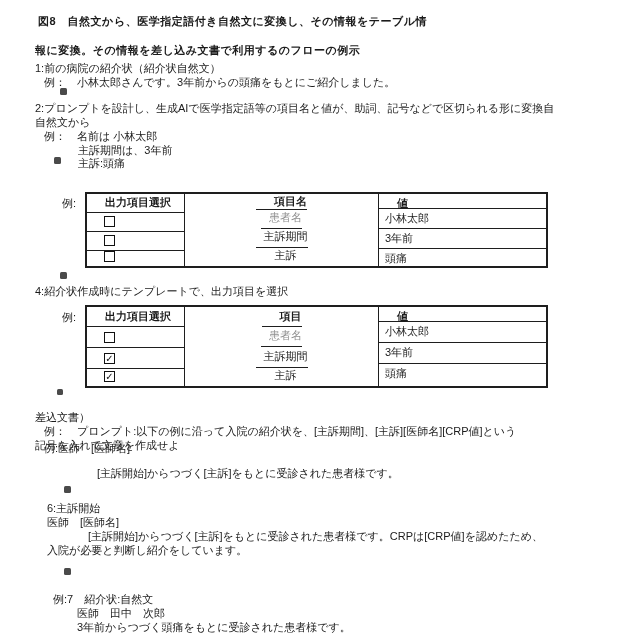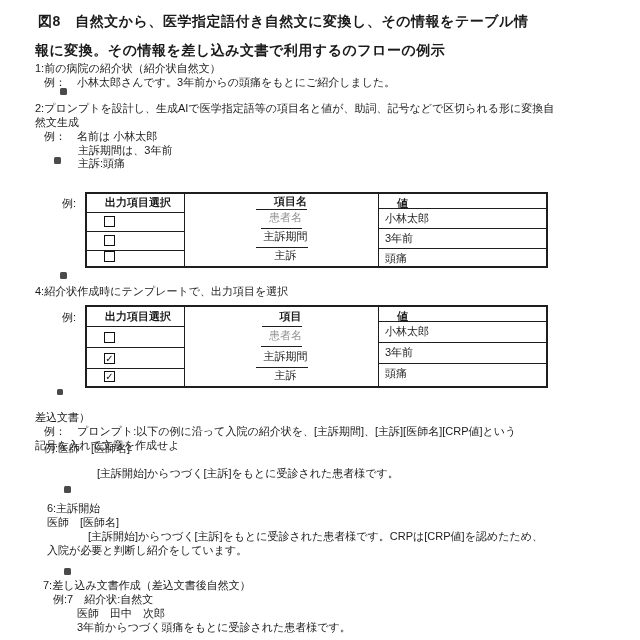--- a/index.html
+++ b/index.html
@@ -2,21 +2,21 @@
 <html><head>
 <meta charset="utf-8">
 <style>
   html,body { margin:0; padding:0; background:#ffffff; }
   #page {
     position:relative; width:640px; height:640px; background:#ffffff;
     font-family:"Liberation Sans","DejaVu Sans",sans-serif;
     color:#1b1b1b; overflow:hidden;
   }
   .t { position:absolute; font-size:11px; line-height:13px; white-space:nowrap; }
-  .title-line { position:absolute; font-size:14px; font-weight:bold; line-height:21px; white-space:nowrap; letter-spacing:0.5px; }
+  .title-line { position:absolute; font-size:11px; font-weight:bold; line-height:21px; white-space:nowrap; letter-spacing:0.5px; }
   .arrow { position:absolute; width:7px; height:7px; background:#4a4a4a; border-radius:1.5px; }
   
   .dtable { position:absolute; display:flex; border:2px solid #1e1e1e; background:#fff; box-sizing:border-box; --rh:20px; }
   .col { display:flex; flex-direction:column; box-sizing:border-box; }
   .c1 { width:98px; border-right:1px solid #1e1e1e; }
   .c2 { width:194px; border-right:1px solid #1e1e1e;align-items:center; }
   .c3 { flex:1; }
   .cell { box-sizing:border-box; border-bottom:1px solid #1e1e1e; font-size:11px; }
   .col .cell:last-child { border-bottom:none; flex:1; }
   .head { font-weight:bold; height:20px; display:flex; align-items:center; padding-left:18px; }
@@ -35,21 +35,21 @@
 <div id="page">
 
   <div class="title-line" style="left:38px; top:11px;">図8　自然文から、医学指定語付き自然文に変換し、その情報をテーブル情</div>
   <div class="title-line" style="left:35px; top:40px;">報に変換。その情報を差し込み文書で利用するのフローの例示</div>
 
   <div class="t" style="left:35px; top:62px;">1:前の病院の紹介状（紹介状自然文）</div>
   <div class="t" style="left:44px; top:76px;">例：　小林太郎さんです。3年前からの頭痛をもとにご紹介しました。</div>
   <div class="arrow" style="left:60px; top:88px;"></div>
 
   <div class="t" style="left:35px; top:102px;text-align:center;">2:プロンプトを設計し、生成AIで医学指定語等の項目名と値が、助詞、記号などで区切られる形に変換自</div>
-  <div class="t" style="left:35px; top:116px;">然文生成</div>
+  <div class="t" style="left:35px; top:116px;">自然文から</div>
   <div class="t" style="left:44px; top:130px;">例：　名前は 小林太郎</div>
   <div class="t" style="left:78px; top:144px;">主訴期間は、3年前</div>
   <div class="arrow" style="left:54px; top:157px;"></div>
   <div class="t" style="left:78px; top:157px;">主訴:頭痛</div>
 
   <div class="exlabel" style="left:62px; top:196px;">例:</div>
   <div class="dtable" id="table1" style="left:85px; top:192px; width:463px; height:76px; --rh:20px;">
     <div class="col c1">
         <div class="cell head">出力項目選択</div>
         <div class="cell cbcell">
@@ -113,18 +113,17 @@
   <div class="t" style="left:44px; top:442px;">例:医師　[医師名]</div>
   <div class="t" style="left:97px; top:467px;">[主訴開始]からつづく[主訴]をもとに受診された患者様です。</div>
   <div class="arrow" style="left:64px; top:486px;"></div>
 
   <div class="t" style="left:47px; top:502px;">6:主訴開始</div>
   <div class="t" style="left:47px; top:516px;">医師　[医師名]</div>
   <div class="t" style="left:88px; top:530px;">[主訴開始]からつづく[主訴]をもとに受診された患者様です。CRPは[CRP値]を認めたため、</div>
   <div class="t" style="left:47px; top:544px;">入院が必要と判断し紹介をしています。</div>
   <div class="arrow" style="left:64px; top:568px;"></div>
 
-  <div class="t" style="left:43px; top:579px;">7:差し込み文書作成（差込文書後自然文）</div>
   <div class="t" style="left:53px; top:593px;">例:7　紹介状:自然文</div>
   <div class="t" style="left:77px; top:607px;">医師　田中　次郎</div>
   <div class="t" style="left:77px; top:621px;">3年前からつづく頭痛をもとに受診された患者様です。</div>
 
 </div>
 
 </body></html>

